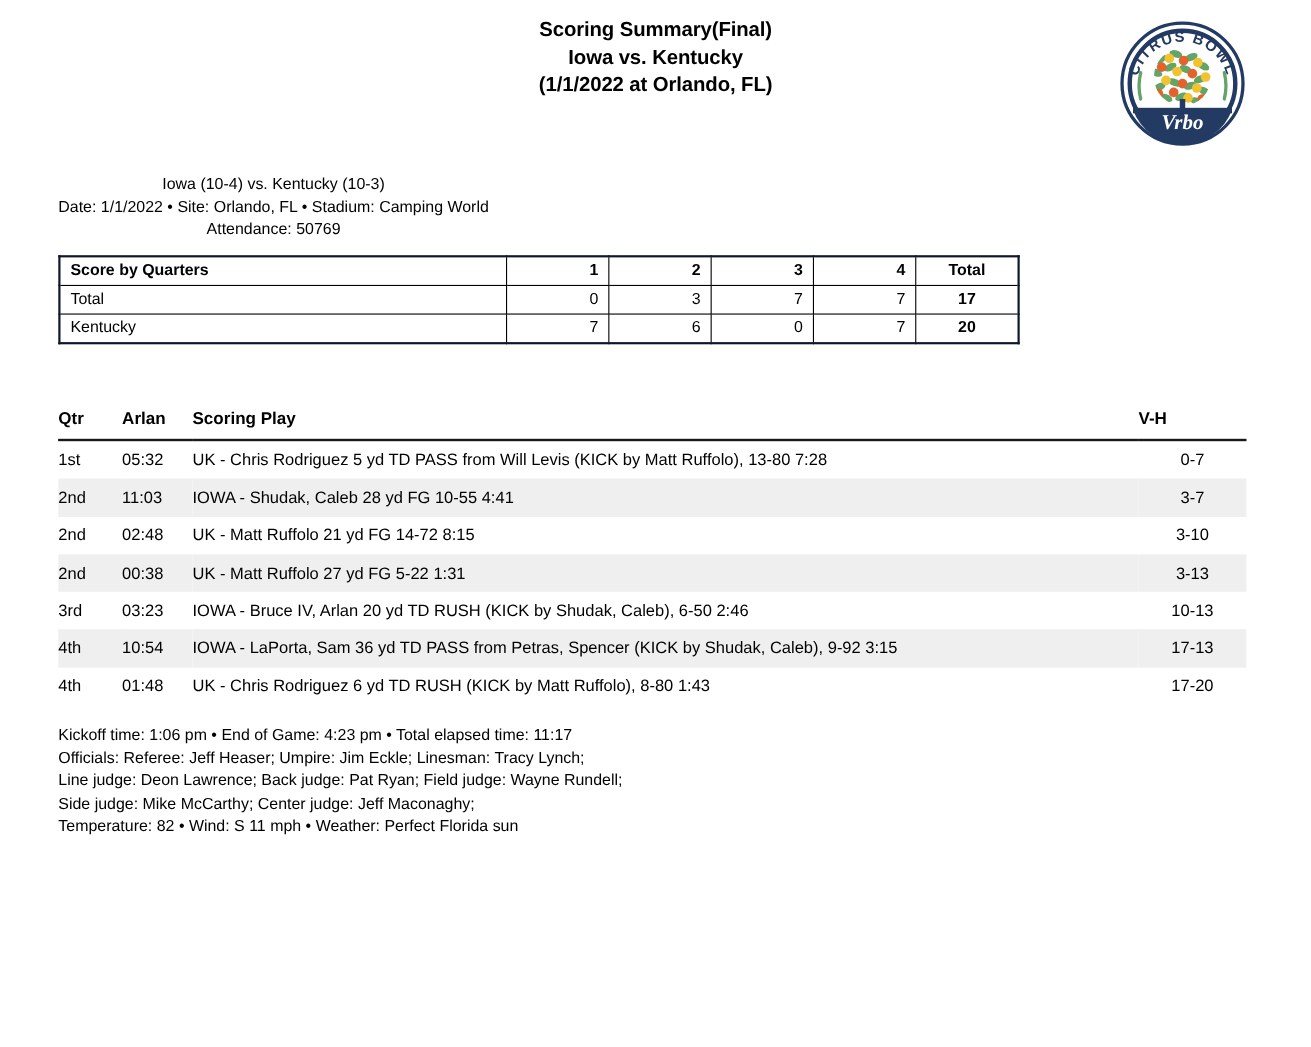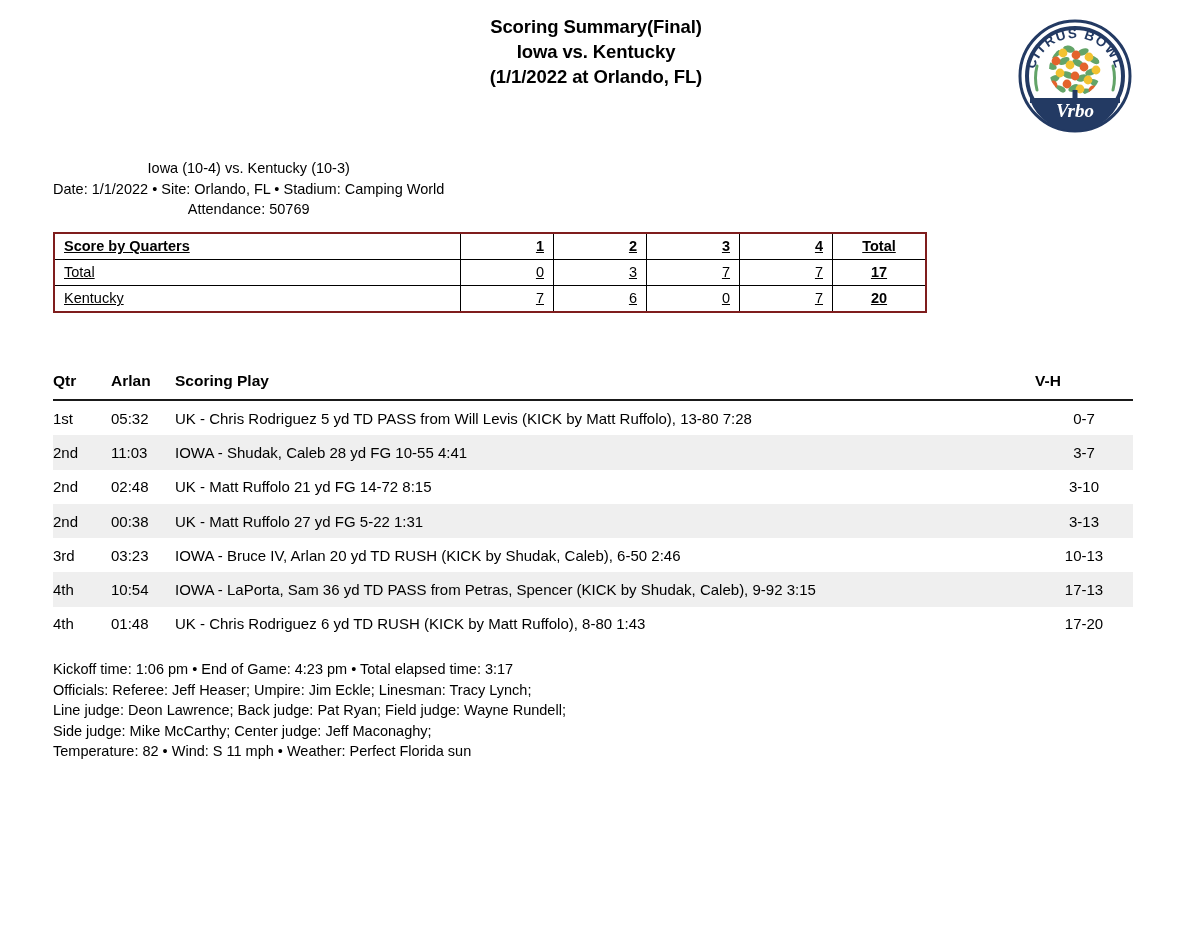--- a/index.html
+++ b/index.html
@@ -67,21 +67,21 @@
     padding: 0 9px;
     line-height: 25px;
     white-space: nowrap;
   }
   table.score-table tr:first-child td { font-weight: bold; }
   table.score-table td.team-name   { width: 387px; text-align: left; font-weight: normal; }
   table.score-table tr:first-child td.team-name { font-weight: bold; }
   table.score-table td.qtr-cell    { width: 74px;  text-align: right; }
   table.score-table td.total-cell  { width: 74px;  text-align: center; font-weight: bold; }
   
-  table.score-table { border: 2px solid #7f1d1d; text-decoration: underline; }
+  table.score-table { border: 2px solid #0f172a; }
   table.score-table tr:first-child td { border-bottom-width: 1px; }
 
   
   #plays-wrap {
     position: absolute;
     left: 53px;
     top: 372px;
     width: 1080px;
   }
   table.plays {
@@ -293,18 +293,18 @@
         <td class="d-qtr">4th</td>
         <td class="d-time">01:48</td>
         <td class="d-play">UK - Chris Rodriguez 6 yd TD RUSH (KICK by Matt Ruffolo), 8-80 1:43</td>
         <td class="d-vh">17-20</td>
       </tr>
     </tbody>
   </table>
 </div>
 
 <div id="footer-notes">
-  <div>Kickoff time: 1:06 pm • End of Game: 4:23 pm • Total elapsed time: 3:17</div>
+  <div>Kickoff time: 1:06 pm • End of Game: 4:23 pm • Total elapsed time: 11:17</div>
   <div>Officials: Referee: Jeff Heaser; Umpire: Jim Eckle; Linesman: Tracy Lynch;</div>
   <div>Line judge: Deon Lawrence; Back judge: Pat Ryan; Field judge: Wayne Rundell;</div>
   <div>Side judge: Mike McCarthy; Center judge: Jeff Maconaghy;</div>
   <div>Temperature: 82 • Wind: S 11 mph • Weather: Perfect Florida sun</div>
 </div>
 
 </body></html>

